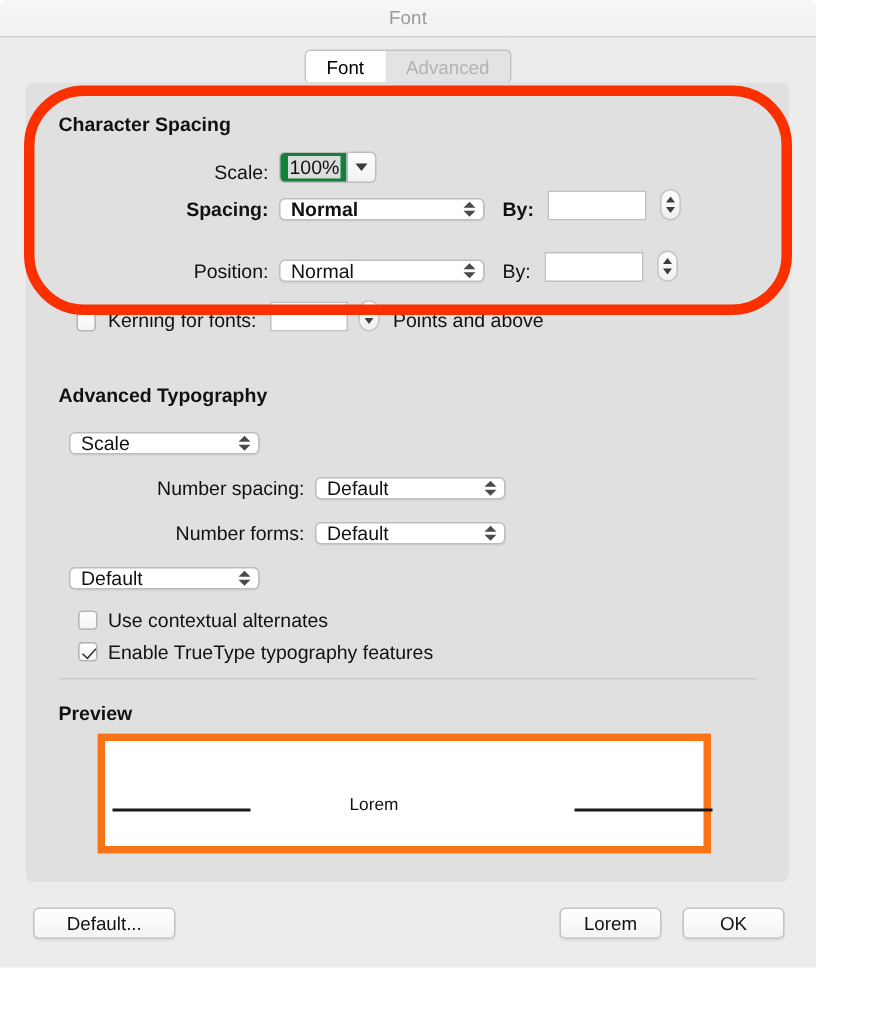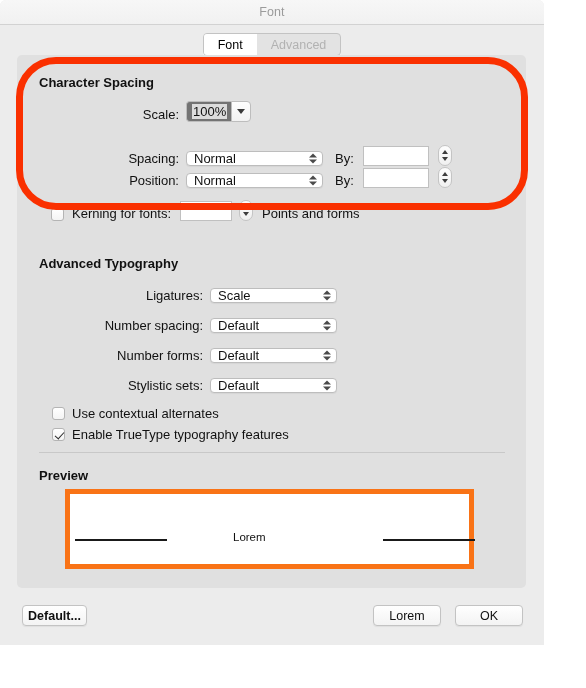--- a/index.html
+++ b/index.html
@@ -145,21 +145,21 @@
   .updown i.up   { border-bottom: 4.5px solid #4a4a4a; }
   .updown i.down { border-top: 4.5px solid #4a4a4a; }
 
   
   .combo {
     display: flex;
     height: 21px;
     align-items: stretch;
   }
   .combo .txt {
-    background: #737373;
+    background: #15803d;
     border: 1px solid #bdbdbd;
     border-right: none;
     border-radius: 4px 0 0 4px;
     font-size: 13px;
     color: #111;
     display: flex;
     align-items: center;
     padding: 0 4px 0 5px;
     box-sizing: border-box;
   }
@@ -322,21 +322,21 @@
       <div class="combo" style="margin-left:7px;">
         <div class="txt">
           <span>100%</span>
         </div>
         <div class="btn">
           <span class="chev"></span>
         </div>
       </div>
     </div>
 
-    <div class="row" style="left:22px; top:90px; width:470px;">
+    <div class="row" style="left:22px; top:71px; width:470px;font-weight:bold;">
       <div class="lbl" style="width:140px;">Spacing:</div>
       <div class="popup" style="margin-left:7px; width:137px;">
         <div class="val">Normal</div>
         <span class="updown">
           <i class="up"></i>
             <i class="down"></i>
         </span>
       </div>
       <div class="lbl" style="margin-left:12px;">By:</div>
       <div class="field" style="margin-left:9px; width:66px;"></div>
@@ -364,27 +364,26 @@
     </div>
 
     <div class="row" style="left:34px; top:145px; width:470px;">
       <div class="cbox"></div>
       <div class="lbl" style="margin-left:8px;">Kerning for fonts:</div>
       <div class="field" style="margin-left:9px; width:52px;"></div>
       <div class="stepper" style="margin-left:7px;">
         <i class="up"></i>
           <i class="down"></i>
       </div>
-      <div class="lbl" style="margin-left:9px;">Points and forms</div>
+      <div class="lbl" style="margin-left:9px;">Points and above</div>
     </div>
 
     <div class="section-title" style="left:22px; top:201px;">Advanced Typography</div>
 
     <div class="row" style="left:22px; top:227px;">
-      <div class="lbl" style="width:164px;">Ligatures:</div>
       <div class="popup" style="margin-left:7px; width:127px;">
         <div class="val">Scale</div>
         <span class="updown">
           <i class="up"></i>
             <i class="down"></i>
         </span>
       </div>
     </div>
 
     <div class="row" style="left:22px; top:257px;">
@@ -403,21 +402,20 @@
       <div class="popup" style="margin-left:7px; width:127px;">
         <div class="val">Default</div>
         <span class="updown">
           <i class="up"></i>
             <i class="down"></i>
         </span>
       </div>
     </div>
 
     <div class="row" style="left:22px; top:317px;">
-      <div class="lbl" style="width:164px;">Stylistic sets:</div>
       <div class="popup" style="margin-left:7px; width:127px;">
         <div class="val">Default</div>
         <span class="updown">
           <i class="up"></i>
             <i class="down"></i>
         </span>
       </div>
     </div>
 
     <div class="cbrow" style="left:35px; top:351px;">
@@ -437,21 +435,21 @@
     <div class="preview-box" style="left:48px; top:434px; width:409px; height:80px;">
       <div class="preview-inner">
         <div class="pv-line" style="left:5px; top:45px; width:92px;"></div>
         <div class="pv-text" style="left:163px; top:37px;">Lorem</div>
         <div class="pv-line" style="left:313px; top:45px; width:92px;"></div>
       </div>
     </div>
 
   </div>
 
-  <div class="btn-push" style="left:22px; top:605px; width:65px;font-weight:bold;">Default...</div>
+  <div class="btn-push" style="left:22px; top:605px; width:95px;">Default...</div>
 
   <div class="btn-push" style="left:373px; top:605px; width:68px;">Lorem</div>
 
   <div class="btn-push" style="left:455px; top:605px; width:68px;">OK</div>
 
 </div>
 
 <div class="annotation"></div>
 
 </body></html>

